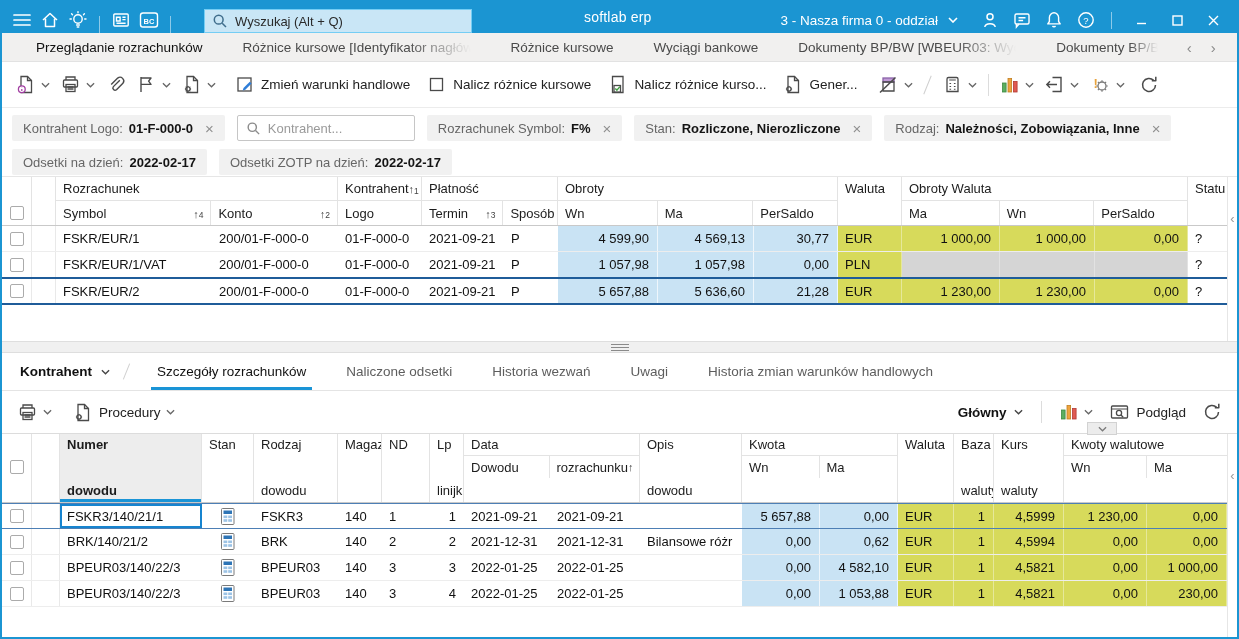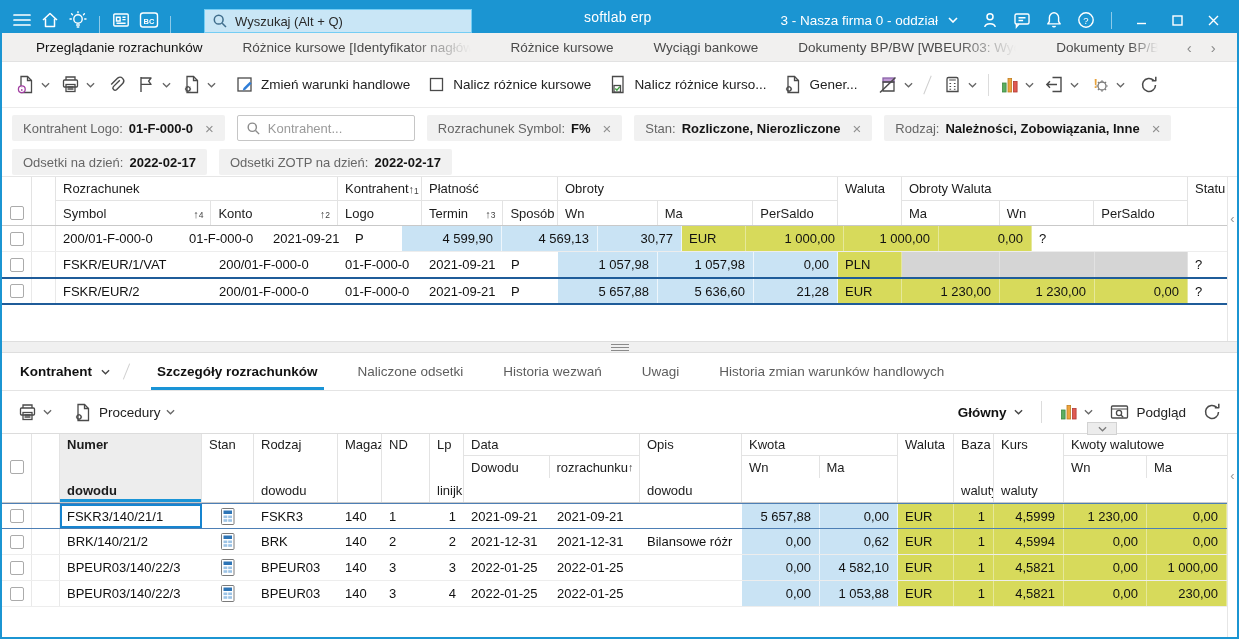--- a/index.html
+++ b/index.html
@@ -98,21 +98,21 @@
 
   
   .splitter{flex:0 0 12px;background:#f0f0f0;border-top:1px solid #dedede;border-bottom:1px solid #dedede;display:flex;align-items:center;justify-content:center;cursor:row-resize}
   .grip{display:flex;flex-direction:column;gap:2px}
   .grip i{display:block;width:18px;height:1px;background:#8a8a8a}
 
   
   .subtabs{flex:0 0 37px;background:#fff;display:flex;align-items:stretch;padding-left:12px;border-bottom:1px solid #e4e4e4}
   .seltabs{display:flex;align-items:center;gap:9px;font-size:13.5px;font-weight:bold;color:#111;cursor:pointer;padding:0 6px;white-space:nowrap}
   .stab{display:flex;align-items:center;padding:0 20px;font-size:13.5px;color:#5d5d5d;position:relative;cursor:pointer;white-space:nowrap}
-  .stab.active{color:#111;font-weight:bold}
+  .stab.active{color:#111;font-weight:normal}
   .stab.active::after{content:"";position:absolute;left:14px;right:14px;bottom:0;height:3px;background:#1a94d6}
 
   
   .toolbar2{flex:0 0 42px;background:#fff;display:flex;align-items:center;padding:0 10px;position:relative}
   .t2-right{margin-left:auto;display:flex;align-items:center;gap:6px}
   .bold-sel{font-size:13.5px;font-weight:bold;color:#111;display:flex;align-items:center;gap:8px;cursor:pointer;margin-right:6px}
   .overflow-btn{position:absolute;right:120px;bottom:-2px;width:30px;height:13px;background:#ececec;border:1px solid #d2d2d2;display:flex;align-items:center;justify-content:center;cursor:pointer;z-index:3}
 
   svg{display:block}
 </style>
@@ -588,20 +588,21 @@
       <div class="unit merged u-st" style="border-right:none">
           <div class="g1">Statu</div>
         </div>
     </div>
 
     <div class="row">
       <div class="chkcell u-check">
           <span class="chk"></span>
         </div>
       <div class="markcell u-mark"></div>
+      <div class="td u-sym">FSKR/EUR/1</div>
       <div class="td u-konto">200/01-F-000-0</div>
       <div class="td u-logo">01-F-000-0</div>
       <div class="td u-term">2021-09-21</div>
       <div class="td u-sp">P</div>
       <div class="td num c-blue u-wn">4 599,90</div>
       <div class="td num c-blue u-ma">4 569,13</div>
       <div class="td num c-blue u-ps">30,77</div>
       <div class="td c-yel u-wal">EUR</div>
       <div class="td num c-yel u-wma">1 000,00</div>
       <div class="td num c-yel u-wwn">1 000,00</div>

